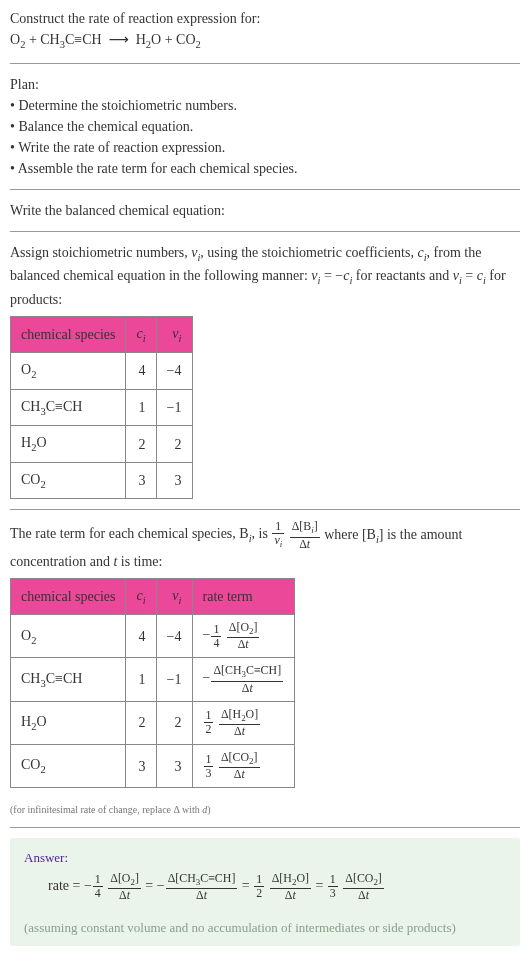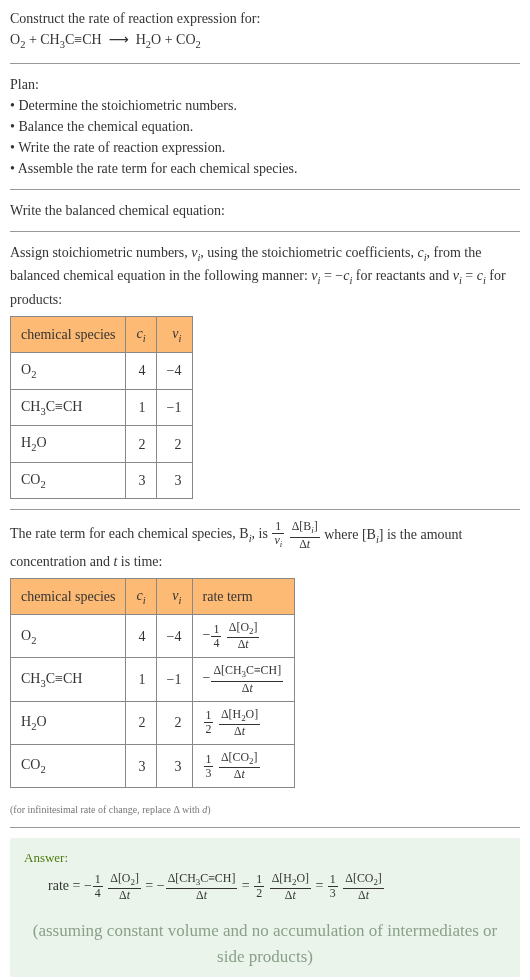--- a/index.html
+++ b/index.html
@@ -27,21 +27,21 @@
   border-collapse: collapse;
   margin: 6px 0;
 }
 table td, table th {
   border: 1px solid #888;
   padding: 6px 10px;
   text-align: left;
   font-weight: normal;
   vertical-align: middle;
 }
-table th { background: #fdba74; }
+table th { background: #ec4899; }
 .frac {
   display: inline-block;
   vertical-align: middle;
   text-align: center;
   font-size: 0.85em;
   line-height: 1.1;
   margin: 0 1px;
 }
 .frac .num { display: block; border-bottom: 1px solid #333; padding: 0 2px; }
 .frac .den { display: block; padding: 0 2px; }
@@ -50,32 +50,32 @@
   color: #777;
   margin-top: 14px;
 }
 .answer-box {
   background: #eaf4ea;
   padding: 10px 14px 8px 14px;
   margin-top: 6px;
   border-radius: 2px;
 }
 .answer-box .label {
-  color: #4d7c0f;
+  color: #4c1d95;
   font-size: 13px;
   margin-bottom: 4px;
 }
 .answer-box .rate-line {
   padding-left: 24px;
   margin-bottom: 16px;
 }
 .answer-box .assume {
-  font-size: 17px;
+  font-size: 13px;
   color: #8aa08a;
-  text-align: center;
+  text-align: left;
 }
 .italic { font-style: italic; }
 .center-col { text-align: right; }
 .rate-col { white-space: nowrap; }
 </style>
 </head>
 <body>
 
 <div class="section">
   <div>Construct the rate of reaction expression for:</div>

